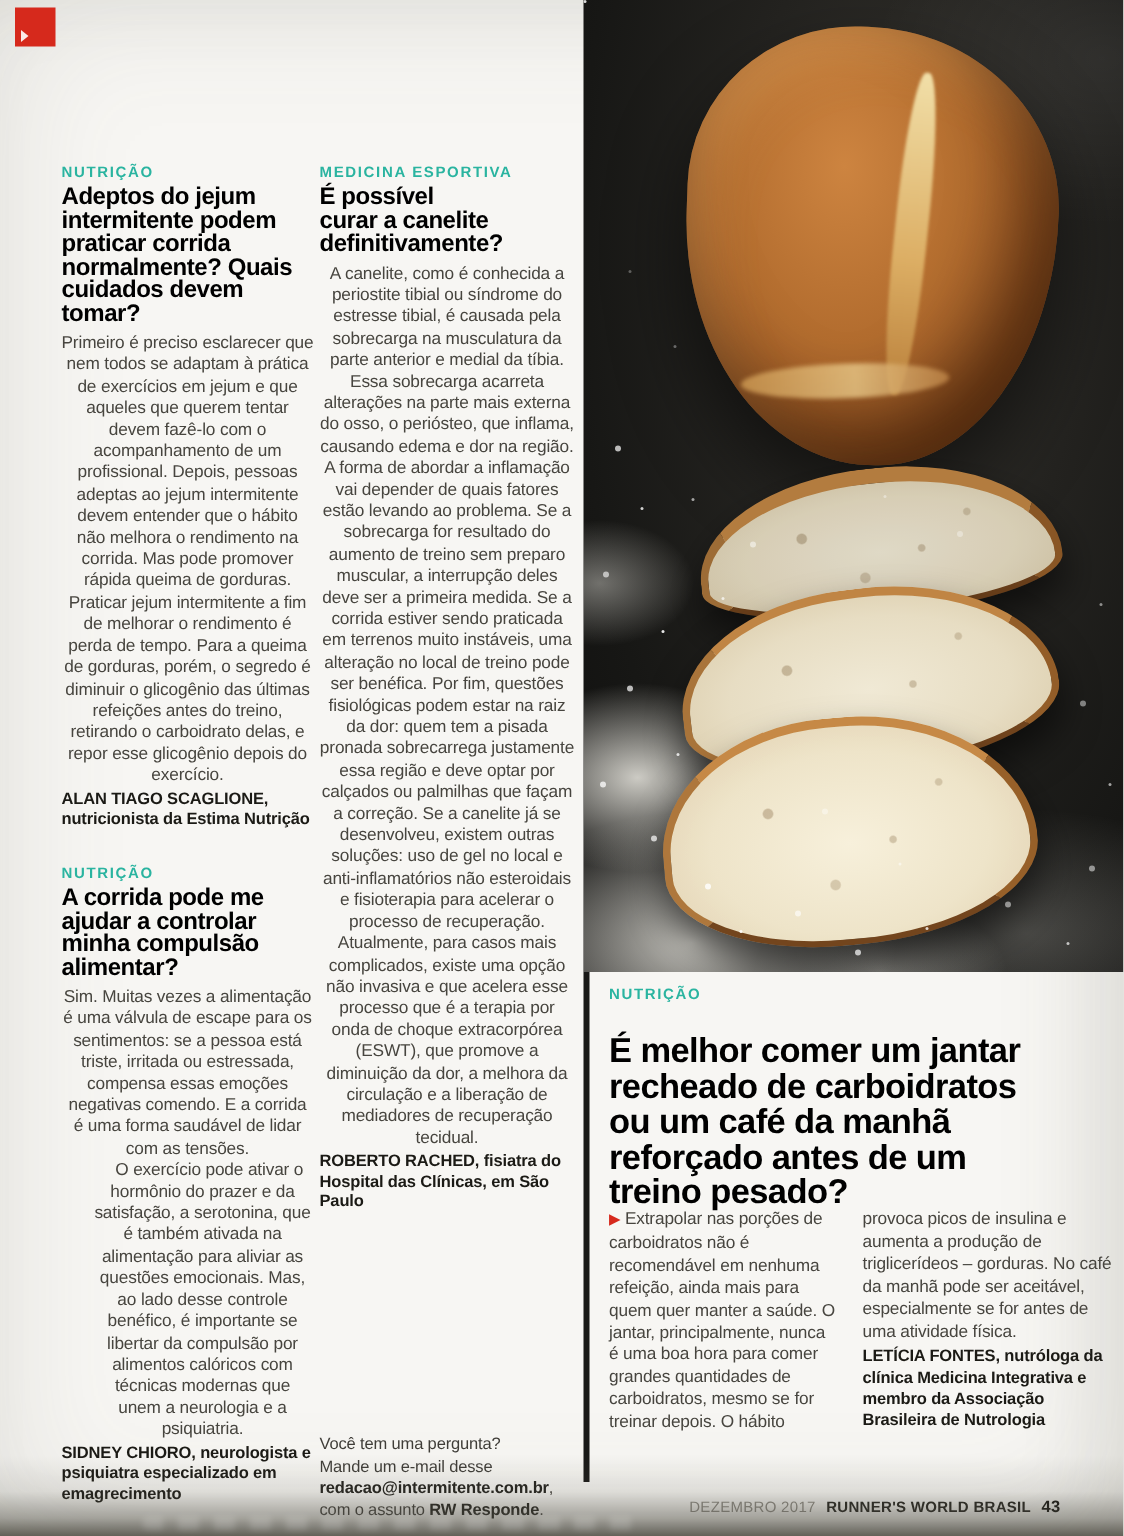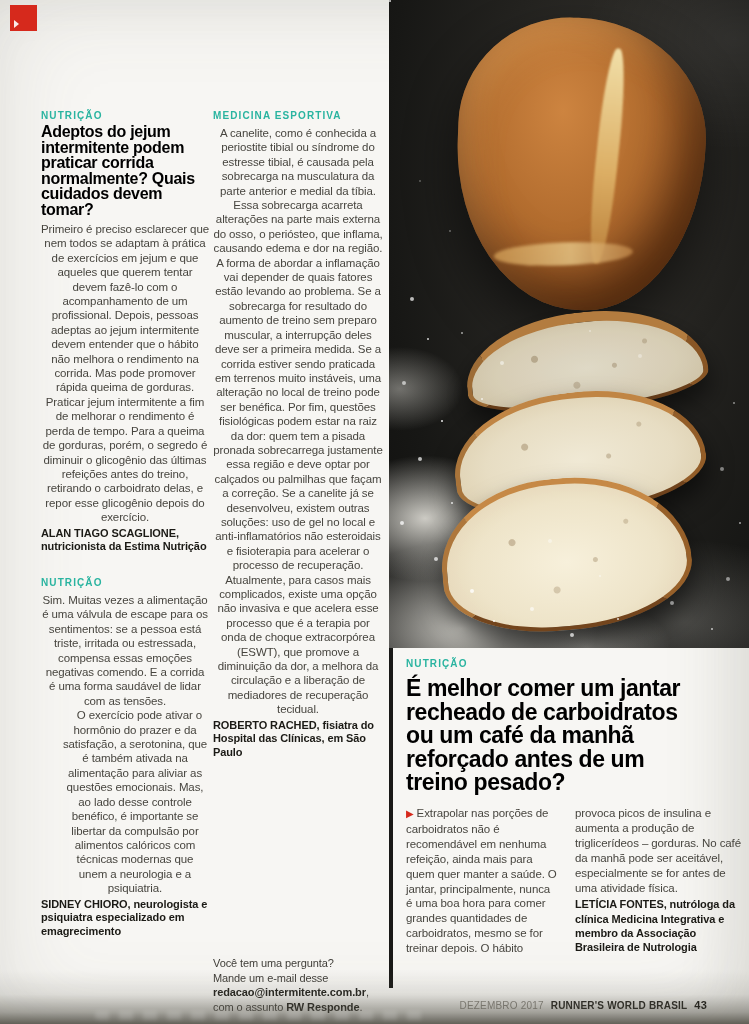--- a/index.html
+++ b/index.html
@@ -84,21 +84,21 @@
   .slice-2 { left:64px; top:392px; width:252px; height:122px; transform:rotate(-7deg);
     border-radius:48% 52% 50% 50% / 62% 66% 38% 34%; }
   .slice-3 { left:52px; top:478px; width:250px; height:152px; transform:rotate(-5deg);
     border-radius:48% 52% 52% 48% / 58% 62% 42% 38%; filter:brightness(1.03); }
 
   
   #rule-v { position:absolute; left:389px; top:648px; width:4px; height:340px; background:#191917; }
 
   
   #feature { position:absolute; left:406px; top:658px; width:335px; }
-  #feature .question { font-size:23px; line-height:23.5px; letter-spacing:-0.4px; margin-top:8px; }
+  #feature .question { font-size:23px; line-height:23.5px; letter-spacing:-0.4px; margin-top:20px; }
   .fcol { position:absolute; font-size:11.5px; line-height:14.9px; color:#47453f; letter-spacing:-0.1px; }
   #fcolA { left:406px; top:806px; width:153px; }
   #fcolB { left:575px; top:806px; width:168px; }
   .bullet { color:#d6291c; font-size:10px; margin-right:3px; }
   #fcolB .author { font-size:11px; line-height:14.2px; }
 
   
   #footer { position:absolute; right:42px; top:999px; font-size:10px; letter-spacing:.2px; white-space:nowrap; }
   #footer .date { color:#8b8881; margin-right:7px; }
   #footer .mag { color:#22211c; font-weight:bold; margin-right:7px; }
@@ -130,32 +130,39 @@
       <p>Primeiro é preciso esclarecer que nem todos se adaptam à prática de exercícios em jejum e que aqueles que querem tentar devem fazê-lo com o acompanhamento de um profissional. Depois, pessoas adeptas ao jejum intermitente devem entender que o hábito não melhora o rendimento na corrida. Mas pode promover rápida queima de gorduras. Praticar jejum intermitente a fim de melhorar o rendimento é perda de tempo. Para a queima de gorduras, porém, o segredo é diminuir o glicogênio das últimas refeições antes do treino, retirando o carboidrato delas, e repor esse glicogênio depois do exercício.</p>
     </div>
     <div class="author">
       <span>ALAN TIAGO SCAGLIONE,</span>
       <span>nutricionista da Estima Nutrição</span>
     </div>
   </div>
 
   <div class="col" id="col1-s2">
     <div class="kicker">NUTRIÇÃO</div>
+    <div class="question">A corrida pode me
+ajudar a controlar
+minha compulsão
+alimentar?</div>
     <div class="body">
       <p>Sim. Muitas vezes a alimentação é uma válvula de escape para os sentimentos: se a pessoa está triste, irritada ou estressada, compensa essas emoções negativas comendo. E a corrida é uma forma saudável de lidar com as tensões.</p>
       <p class="indent">O exercício pode ativar o hormônio do prazer e da satisfação, a serotonina, que é também ativada na alimentação para aliviar as questões emocionais. Mas, ao lado desse controle benéfico, é importante se libertar da compulsão por alimentos calóricos com técnicas modernas que unem a neurologia e a psiquiatria.</p>
     </div>
     <div class="author">
       <span>SIDNEY CHIORO,</span>
       <span>neurologista e psiquiatra especializado em emagrecimento</span>
     </div>
   </div>
 
   <div class="col" id="col2">
     <div class="kicker">MEDICINA ESPORTIVA</div>
+    <div class="question">É possível
+curar a canelite
+definitivamente?</div>
     <div class="body">
       <p>A canelite, como é conhecida a periostite tibial ou síndrome do estresse tibial, é causada pela sobrecarga na musculatura da parte anterior e medial da tíbia. Essa sobrecarga acarreta alterações na parte mais externa do osso, o periósteo, que inflama, causando edema e dor na região. A forma de abordar a inflamação vai depender de quais fatores estão levando ao problema. Se a sobrecarga for resultado do aumento de treino sem preparo muscular, a interrupção deles deve ser a primeira medida. Se a corrida estiver sendo praticada em terrenos muito instáveis, uma alteração no local de treino pode ser benéfica. Por fim, questões fisiológicas podem estar na raiz da dor: quem tem a pisada pronada sobrecarrega justamente essa região e deve optar por calçados ou palmilhas que façam a correção. Se a canelite já se desenvolveu, existem outras soluções: uso de gel no local e anti-inflamatórios não esteroidais e fisioterapia para acelerar o processo de recuperação. Atualmente, para casos mais complicados, existe uma opção não invasiva e que acelera esse processo que é a terapia por onda de choque extracorpórea (ESWT), que promove a diminuição da dor, a melhora da circulação e a liberação de mediadores de recuperação tecidual.</p>
     </div>
     <div class="author">
       <span>ROBERTO RACHED,</span>
       <span>fisiatra do Hospital das Clínicas, em São Paulo</span>
     </div>
   </div>
 
   <div id="ask">

